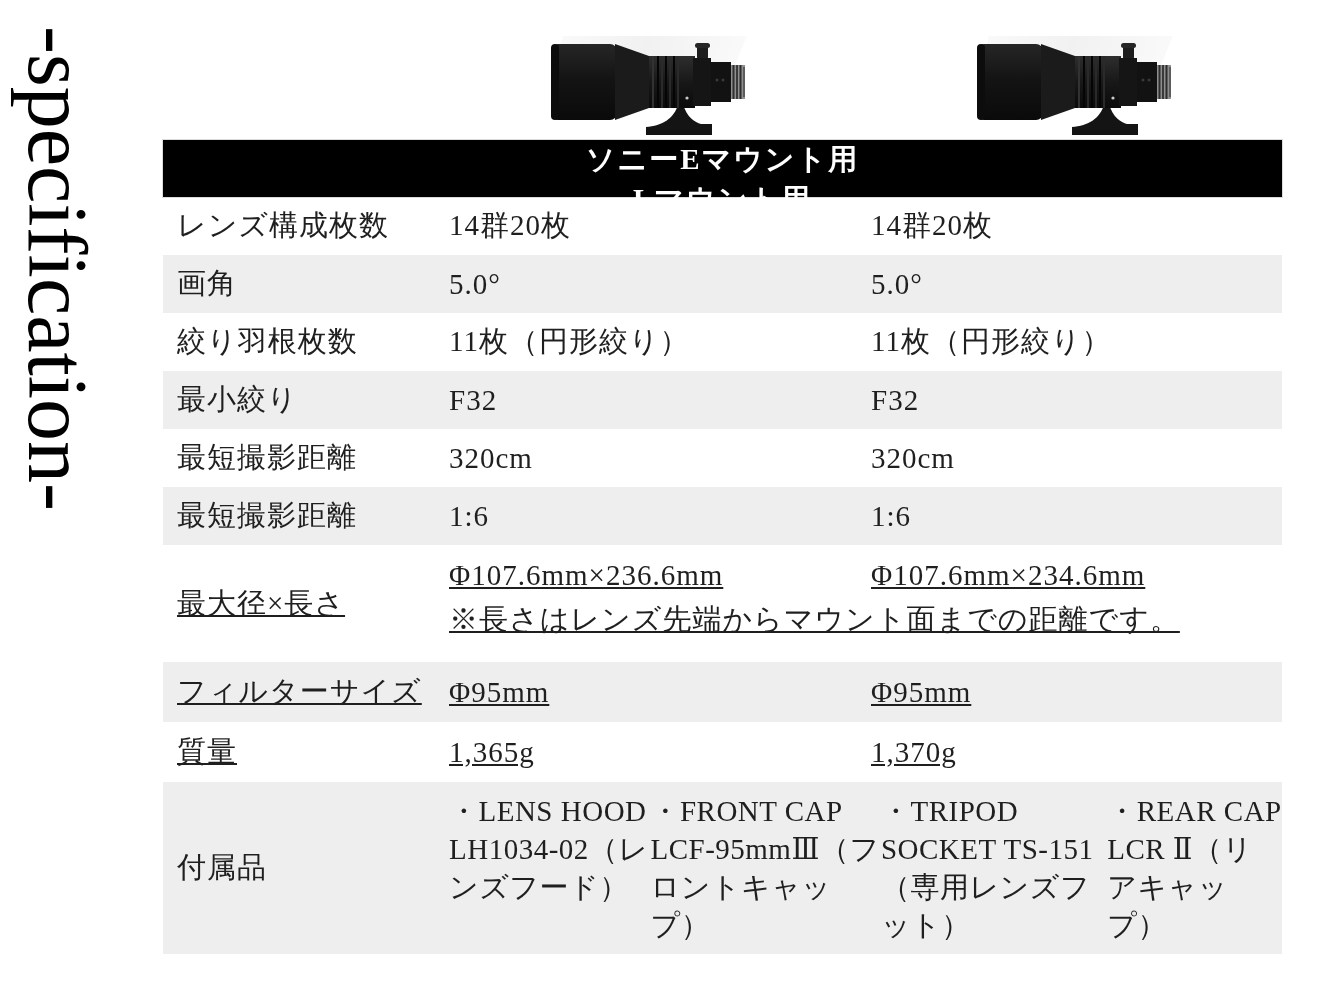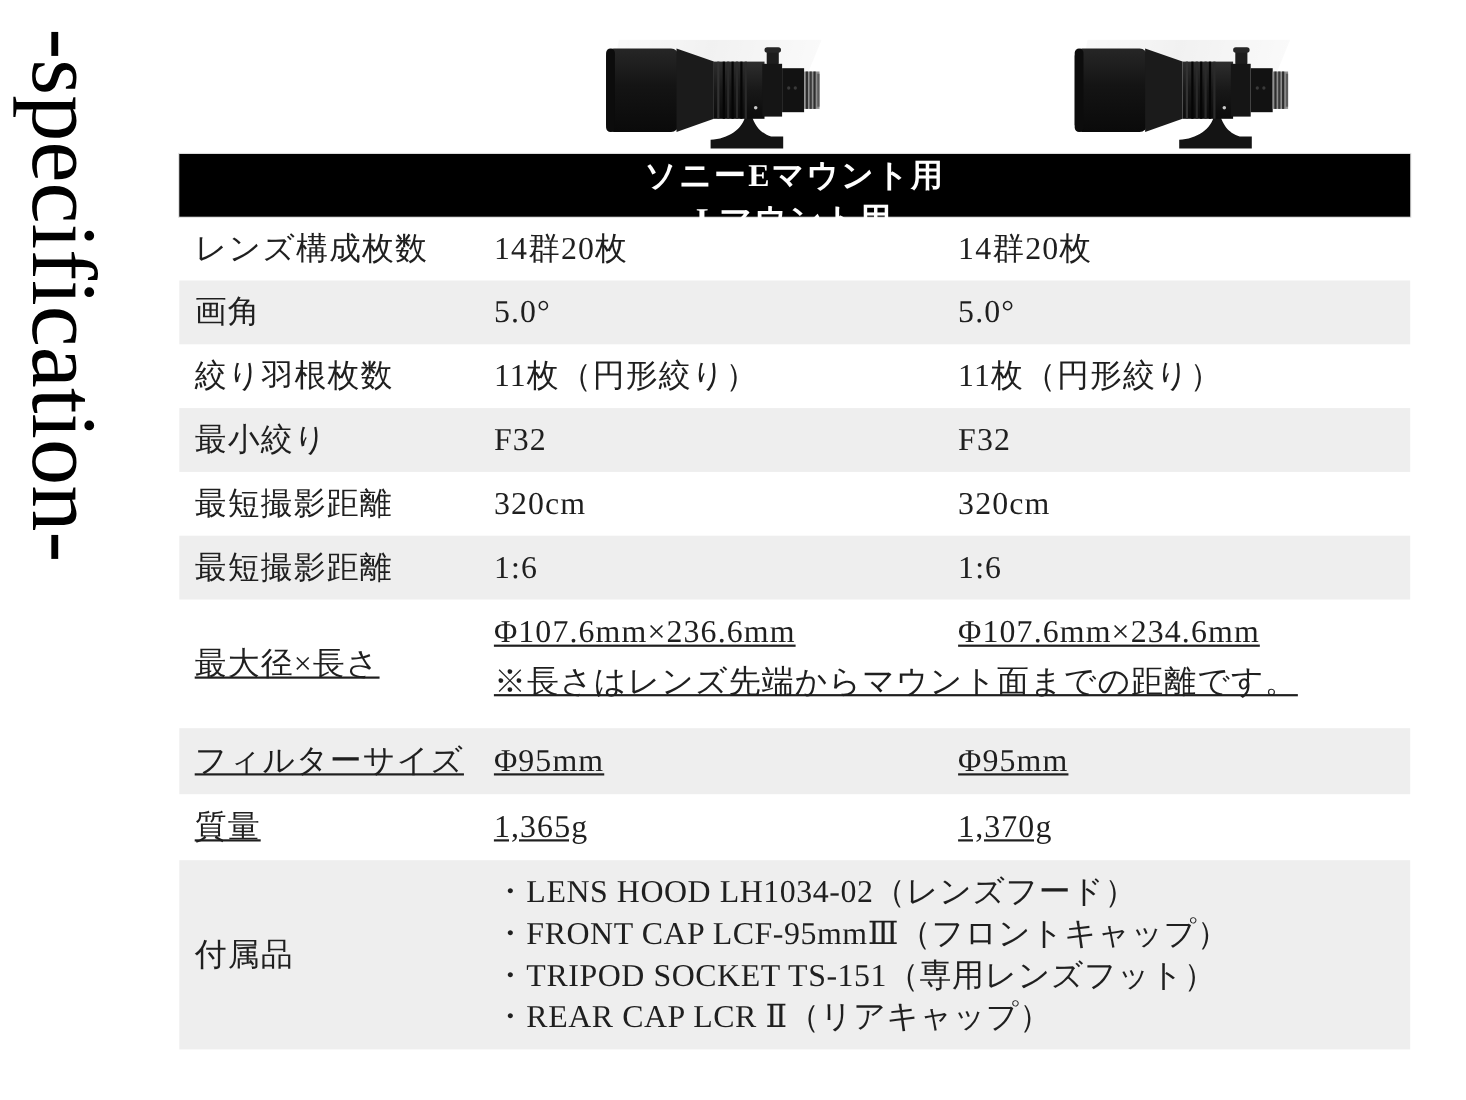--- a/index.html
+++ b/index.html
@@ -44,21 +44,21 @@
   .col1{width:423px;flex:none;padding-left:14px;}
   .col2{flex:1;padding-left:13px;}
   .row{min-height:58px;}
   .row.alt{background:#eeeeee;}
   .row-filter,.row-weight{min-height:60px;text-decoration:underline;}
   .row-dim{min-height:117px;text-decoration:underline;}
   .dim-wrap{flex:1;display:flex;flex-direction:column;padding:3px 0 12px;}
   .dim-line{display:flex;}
   .dim-note{padding-left:14px;margin-top:8px;letter-spacing:1px;}
   .row-acc{min-height:161px;}
-  .acc-list{flex:1;display:flex;flex-direction:column;padding:10px 0 10px 14px;line-height:38px;letter-spacing:0.5px;}
+  .acc-list{flex:1;display:flex;flex-direction:row;padding:10px 0 10px 14px;line-height:38px;letter-spacing:0.5px;}
 </style>
 </head>
 <body>
 
 <div class="vertical-title">-specification-</div>
 
 <div class="lens-photo lens-1">
   <div class="backdrop"></div>
   <svg width="200" height="105" viewBox="0 0 200 105">
     <defs>

